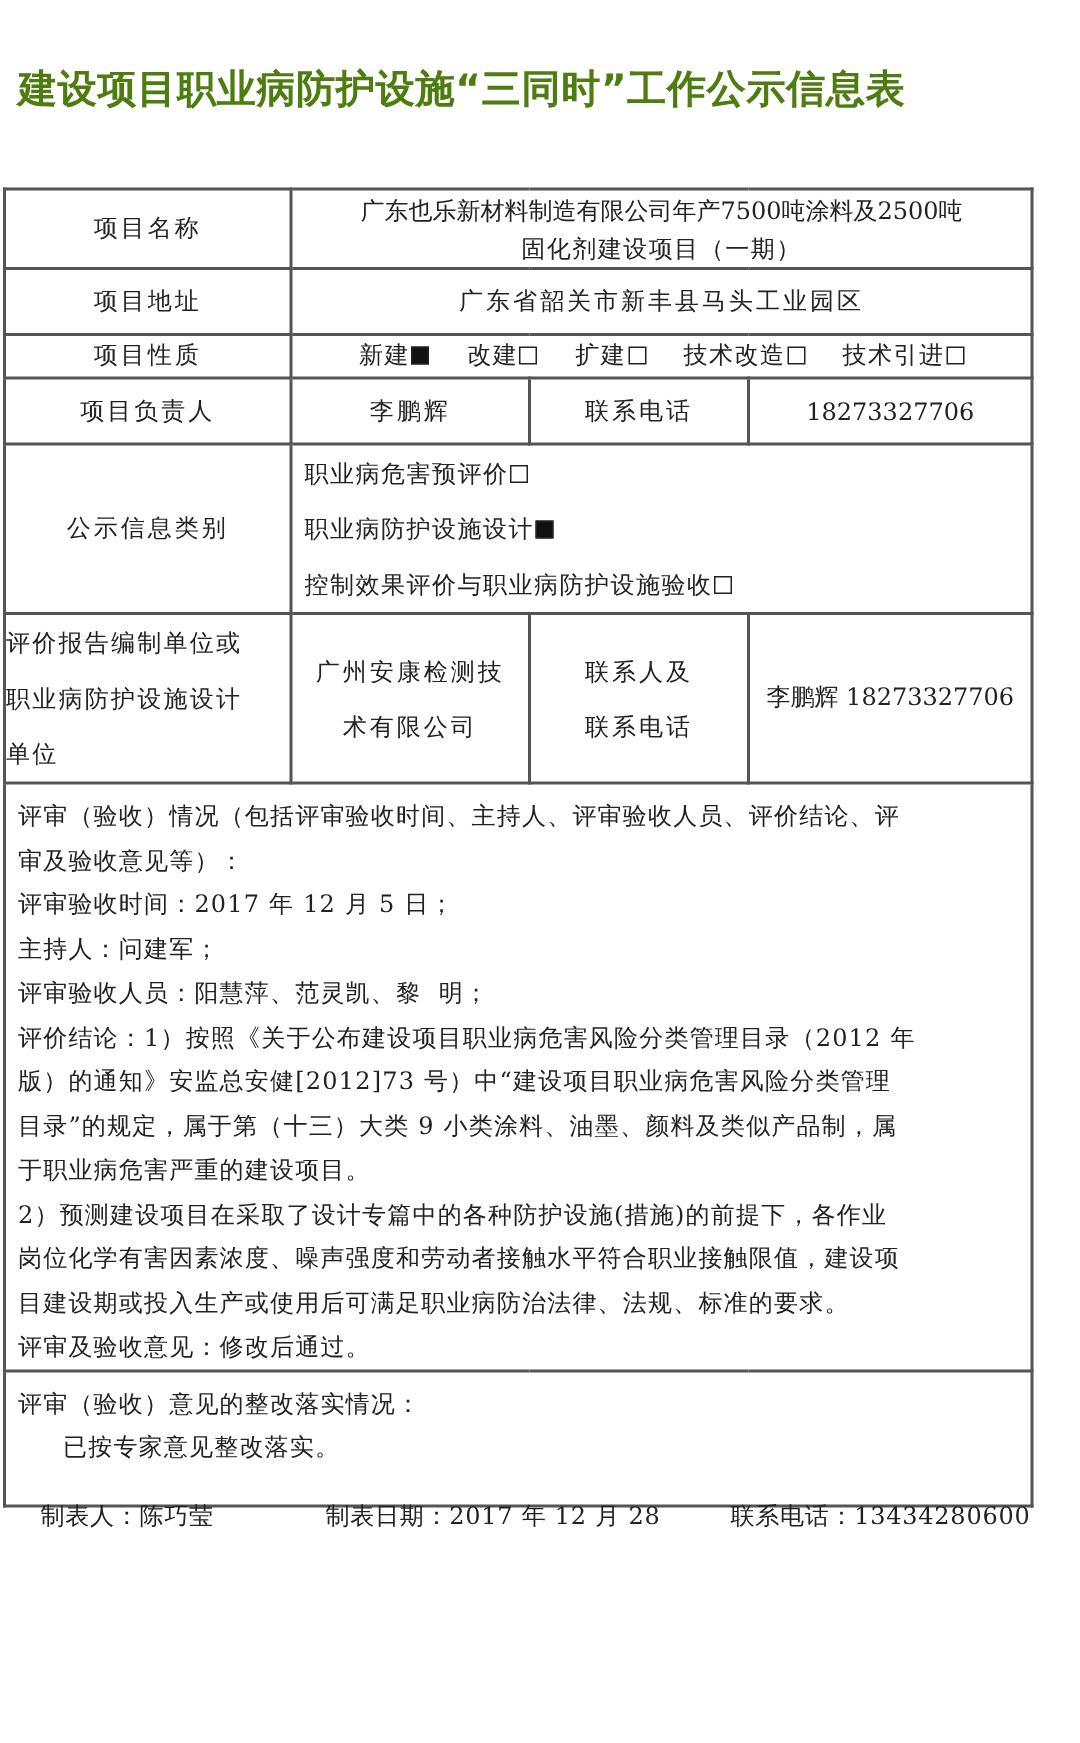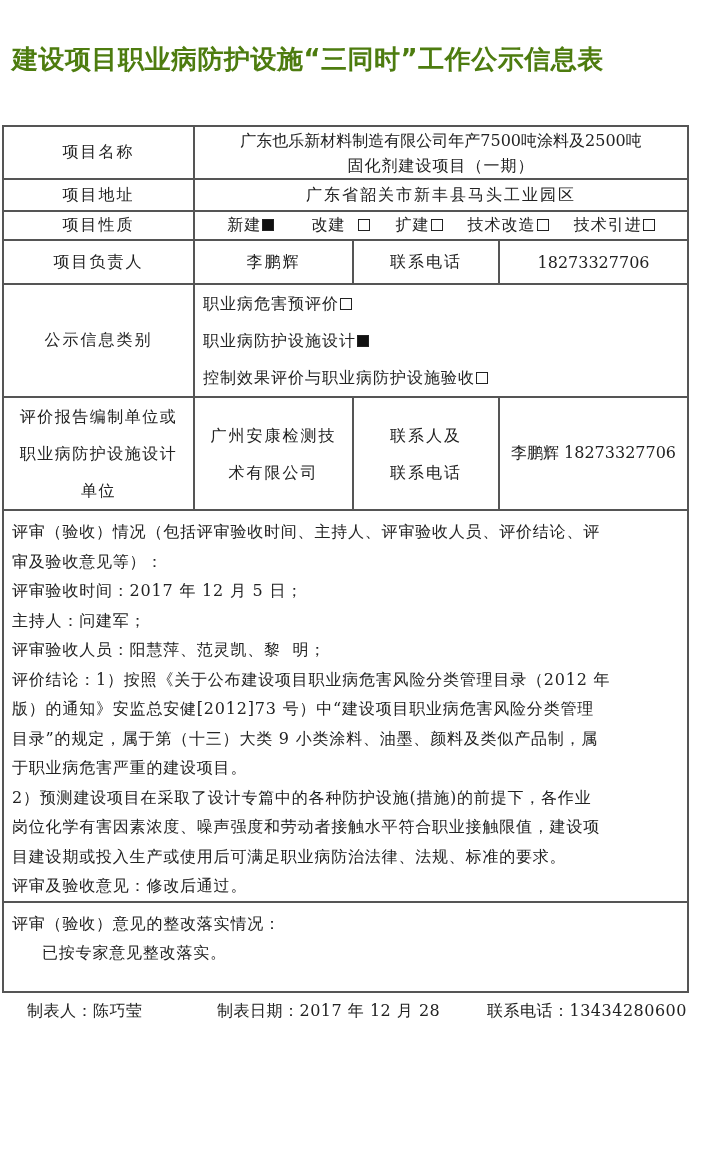--- a/index.html
+++ b/index.html
@@ -6,21 +6,21 @@
   body { width:720px; height:1162px; position:relative; overflow:hidden;
          font-family:"DejaVu Serif","Liberation Serif",serif; color:#222; }
   .title { position:absolute; left:12px; top:42px; width:700px;
            font-family:"DejaVu Sans","Liberation Sans",sans-serif;
            font-size:26px; font-weight:bold; letter-spacing:0.5px; color:#4d7c0f; white-space:nowrap; }
   table.main { position:absolute; left:2px; top:125px; width:685px;
                border-collapse:collapse; table-layout:fixed; }
   table.main td { border:2px solid #555; font-size:16px; padding:0; vertical-align:middle; }
   .c { text-align:center; }
   .lbl { text-align:center; letter-spacing:2px; }
-  .r1 { height:53px; } .r2 { height:32px; } .r3 { height:29px; } .r4 { height:44px; }
+  .r1 { height:53px; } .r2 { height:44px; } .r3 { height:29px; } .r4 { height:44px; }
   .r5 { height:110px; } .r6 { height:110px; } .r7 { height:374px; } .r8 { height:90px; }
   .lh2 { line-height:25px; }
   .lh3 { line-height:37px; }
   .opts span { margin:0 10px; letter-spacing:1px; }
   .cat { padding-left:8px !important; line-height:37px; letter-spacing:1px; }
   .long { text-align:left; vertical-align:top !important; padding:6px 8px 0 8px !important;
           line-height:29.5px; letter-spacing:0.8px; }
   .long p { margin:0; }
   .indent { padding-left:30px; }
   .footer { position:absolute; left:27px; top:1001px; width:700px; font-size:16px;
@@ -50,42 +50,42 @@
     </td>
   </tr>
   <tr class="r2">
     <td class="lbl">项目地址</td>
     <td colspan="3" class="c" style="letter-spacing:2px">广东省韶关市新丰县马头工业园区</td>
   </tr>
   <tr class="r3">
     <td class="lbl">项目性质</td>
     <td colspan="3" class="c opts">
       <span><span style="margin:0">新建</span><i class="box checked"></i></span>
-      <span><span style="margin:12px">改建</span><i class="box"></i></span>
+      <span><span style="margin:0">改建</span><i class="box"></i></span>
       <span><span style="margin:0">扩建</span><i class="box"></i></span>
       <span><span style="margin:0">技术改造</span><i class="box"></i></span>
       <span><span style="margin:0">技术引进</span><i class="box"></i></span>
     </td>
   </tr>
   <tr class="r4">
     <td class="lbl">项目负责人</td>
     <td class="lbl">李鹏辉</td>
     <td class="lbl">联系电话</td>
     <td class="c">18273327706</td>
   </tr>
   <tr class="r5">
     <td class="lbl">公示信息类别</td>
     <td colspan="3" class="cat">
       <div><span>职业病危害预评价</span><i class="box"></i></div>
       <div><span>职业病防护设施设计</span><i class="box checked"></i></div>
       <div><span>控制效果评价与职业病防护设施验收</span><i class="box"></i></div>
     </td>
   </tr>
   <tr class="r6">
-    <td class="lh3" style="text-align:center;letter-spacing:1.5px">
+    <td class="lh3" style="letter-spacing:1.5px">
       <div>评价报告编制单位或</div>
       <div>职业病防护设施设计</div>
       <div>单位</div>
     </td>
     <td class="lh3 lbl">
       <div>广州安康检测技</div>
       <div>术有限公司</div>
     </td>
     <td class="lh3 lbl">
       <div>联系人及</div>

